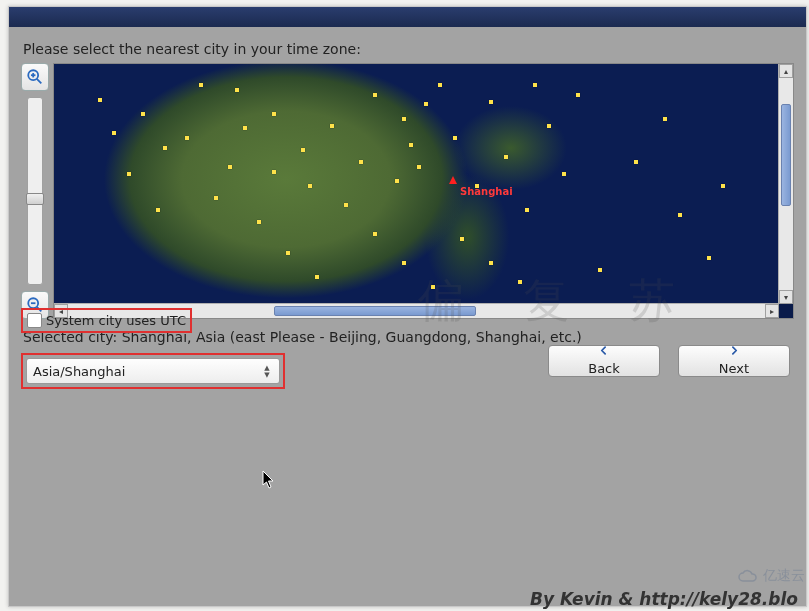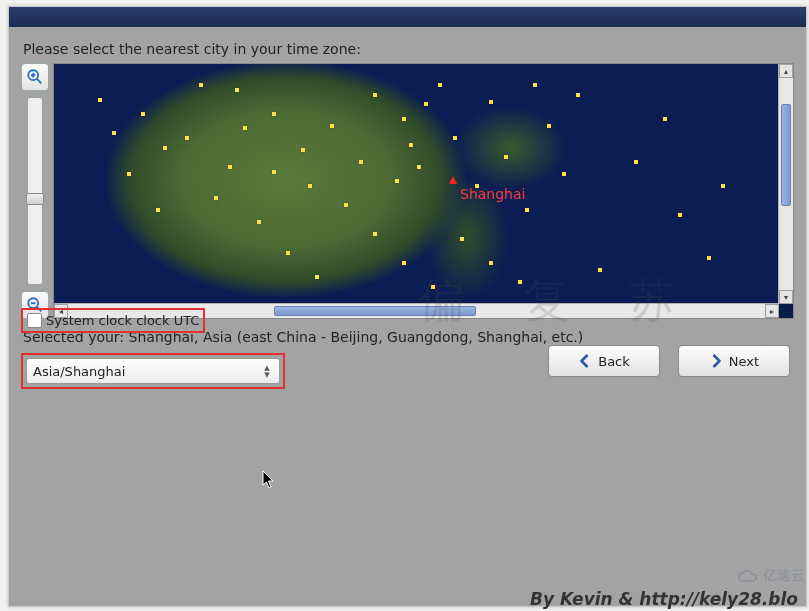--- a/index.html
+++ b/index.html
@@ -106,22 +106,22 @@
     position: absolute;
     width: 0; height: 0;
     border-left: 4px solid transparent;
     border-right: 4px solid transparent;
     border-bottom: 8px solid #ff2020;
     transform: translate(-4px,-8px);
   }
   .sel-label {
     position: absolute;
     color: #ff3a3a;
-    font-size: 14px;
-    font-weight: 400;
+    font-size: 10px;
+    font-weight: 700;
   }
   .vscroll {
     position: absolute;
     top: 0; right: 0; bottom: 14px;
     width: 14px;
     background: #e8e8e8;
     border-left: 1px solid #b0b0b0;
   }
   .vthumb {
     position: absolute;
@@ -215,20 +215,21 @@
     border: 1px solid #8a8a8a;
     border-radius: 4px;
     background: linear-gradient(#fdfdfd,#e2e2e2);
     display: flex;
     align-items: center;
     justify-content: center;
     gap: 6px;
     padding: 0 12px;
     cursor: pointer;
     font-size: 13px;
+    flex-direction: column;
   }
   .nav-btn svg { width: 14px; height: 14px; }
   .watermark1 {
     position: absolute;
     left: 370px; top: 270px;
     font-size: 46px;
     color: rgba(80,80,80,.18);
     font-family: "KaiTi","STKaiti",serif;
     letter-spacing: 24px;
     pointer-events: none;
@@ -354,35 +355,35 @@
           <div class="sc-arrow" style="bottom:0;left:0;right:0;height:12px">▾</div>
         </div>
         <div class="hscroll">
           <div class="sc-arrow" style="left:0;top:0;bottom:0;width:12px">◂</div>
           <div class="hthumb"></div>
           <div class="sc-arrow" style="right:0;top:0;bottom:0;width:12px">▸</div>
         </div>
       </div>
     </div>
 
-    <div class="selected-line">Selected your: Shanghai, Asia (east China - Beijing, Guangdong, Shanghai, etc.)</div>
+    <div class="selected-line">Selected city: Shanghai, Asia (east Please - Beijing, Guangdong, Shanghai, etc.)</div>
 
     <div class="combo-wrap">
       <div class="combo">
         <span>Asia/Shanghai</span>
         <span class="arr">
             <span>▲</span>
             <span>▼</span>
           </span>
       </div>
     </div>
 
     <div class="utc-wrap">
       <div class="chk"></div>
-      <span>System clock clock UTC</span>
+      <span>System city uses UTC</span>
     </div>
 
     <div class="btnbar">
       <div class="nav-btn">
         <svg viewBox="0 0 16 16">
           <path d="M10 2 L4 8 L10 14" fill="none" stroke="#2a5aa8" stroke-width="3" stroke-linejoin="round" stroke-linecap="round"></path>
         </svg>
         <span>Back</span>
       </div>
       <div class="nav-btn">

